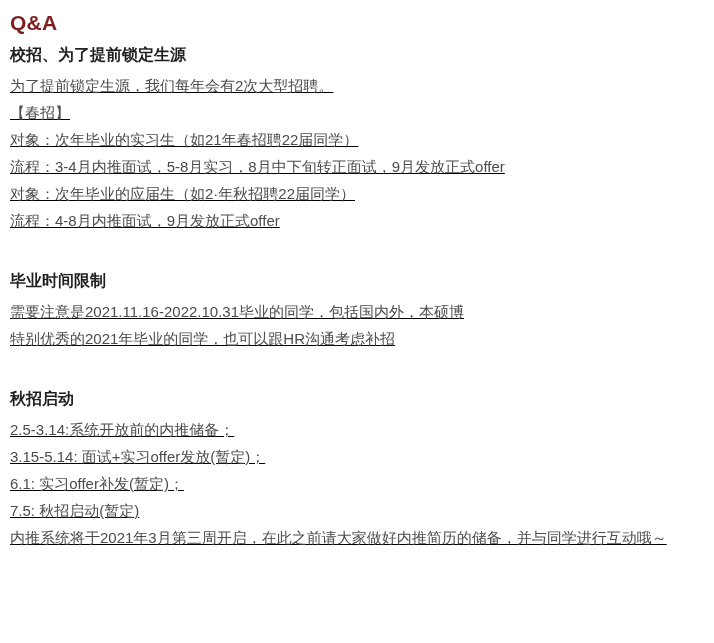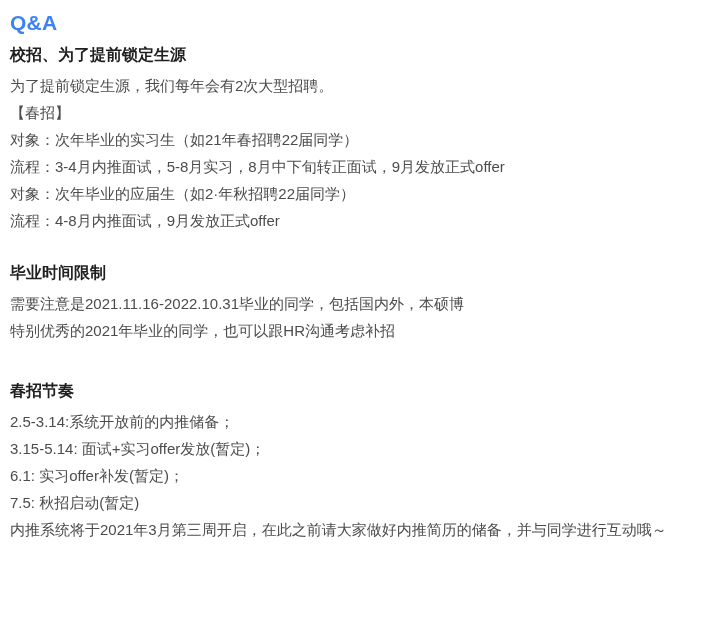--- a/index.html
+++ b/index.html
@@ -14,35 +14,35 @@
     box-sizing: border-box;
     padding: 6px 10px 0 10px;
     font-family: "Liberation Sans", "DejaVu Sans", sans-serif;
     -webkit-font-smoothing: antialiased;
   }
   .page-title {
     margin: 2px 0 0 0;
     font-size: 21px;
     line-height: 30px;
     font-weight: 700;
-    color: #3b82f6;
+    color: #7f1d1d;
     letter-spacing: 0.2px;
   }
   section { display: block; }
   .section-heading {
     margin: 0;
     font-size: 16px;
     line-height: 22px;
     font-weight: 700;
     color: #1f1f1f;
   }
   .sec-1 .section-heading { margin-top: 6px; }
-  .sec-2 .section-heading { margin-top: 28px; }
+  .sec-2 .section-heading { margin-top: 36px; }
   .sec-3 .section-heading { margin-top: 36px; }
-  .para { margin-top: 6px; }
+  .para { margin-top: 6px; text-decoration: underline; }
   .line {
     font-size: 15px;
     line-height: 27px;
     color: #4c4c4c;
     white-space: nowrap;
   }
 </style>
 </head>
 <body>
 
@@ -64,21 +64,21 @@
 
   <section class="sec-2">
     <h2 class="section-heading">毕业时间限制</h2>
     <div class="para">
       <div class="line">需要注意是2021.11.16-2022.10.31毕业的同学，包括国内外，本硕博</div>
       <div class="line">特别优秀的2021年毕业的同学，也可以跟HR沟通考虑补招</div>
     </div>
   </section>
 
   <section class="sec-3">
-    <h2 class="section-heading">春招节奏</h2>
+    <h2 class="section-heading">秋招启动</h2>
     <div class="para">
       <div class="line">2.5-3.14:系统开放前的内推储备；</div>
       <div class="line">3.15-5.14: 面试+实习offer发放(暂定)；</div>
       <div class="line">6.1: 实习offer补发(暂定)；</div>
       <div class="line">7.5: 秋招启动(暂定)</div>
       <div class="line">内推系统将于2021年3月第三周开启，在此之前请大家做好内推简历的储备，并与同学进行互动哦～</div>
     </div>
   </section>
 
 </main>

